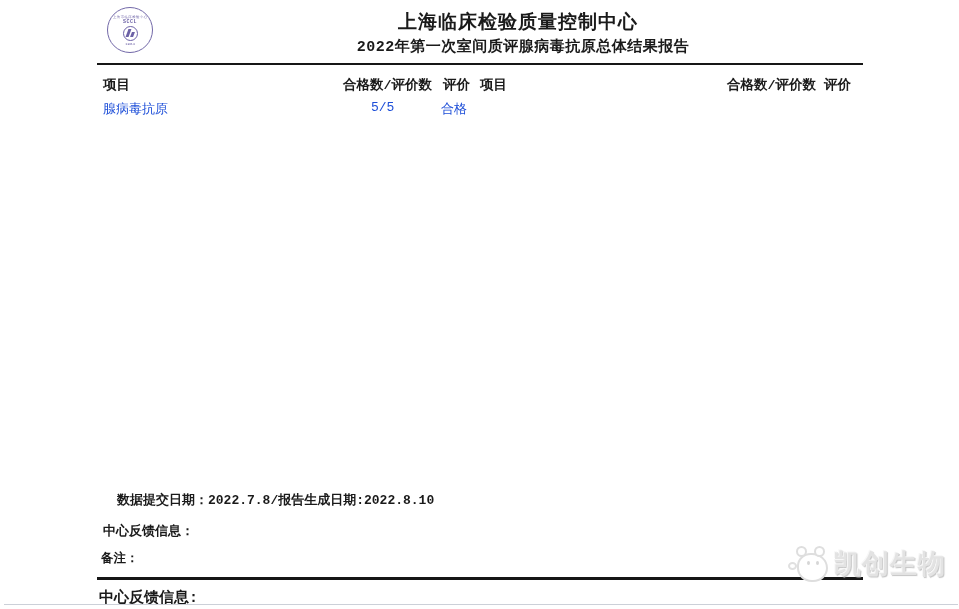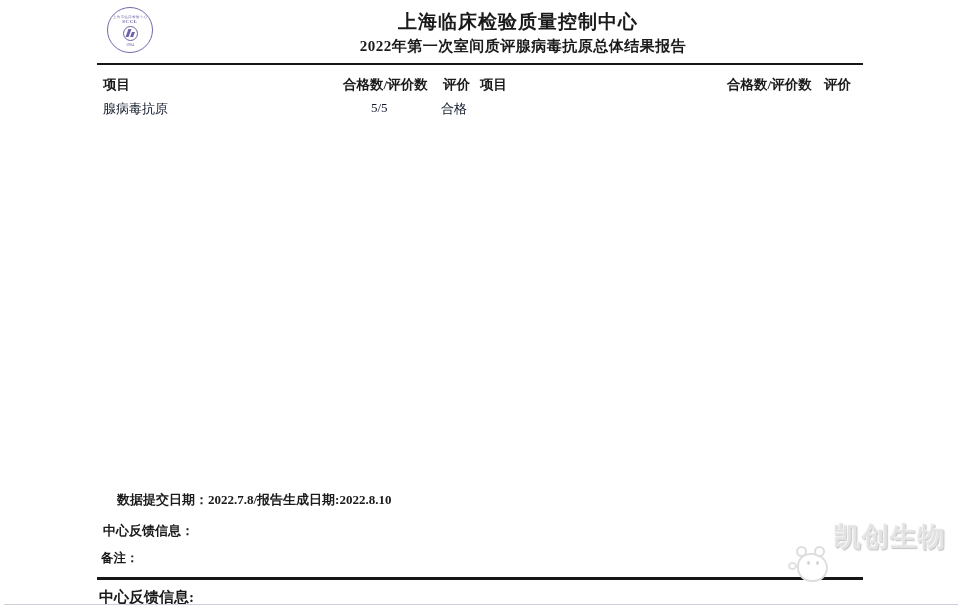--- a/index.html
+++ b/index.html
@@ -1,19 +1,19 @@
 <!DOCTYPE html>
 <html><head>
 <meta charset="utf-8">
 <style>
   * { margin:0; padding:0; box-sizing:border-box; }
   html,body { background:#ffffff; }
   .doc {
     position:relative; width:959px; height:609px; background:#ffffff;
-    font-family:Liberation Serif, serif; color:#1a1a1a; overflow:hidden;
+    font-family:Liberation Mono, monospace; color:#1a1a1a; overflow:hidden;
   }
   .abs { position:absolute; white-space:nowrap; }
 
   
   .title    { top:9px;  left:518px; transform:translateX(-50%); font-size:19px; font-weight:bold; letter-spacing:1px; }
   .subtitle { top:37px; left:523px; transform:translateX(-50%); font-size:15px; font-weight:bold; letter-spacing:0.5px; }
 
   
   .rule { position:absolute; background:#161616; }
   .rule-top    { top:63px;  left:97px; width:766px; height:2px; }
@@ -30,37 +30,37 @@
   .seal-arc  { font-size:4px; letter-spacing:0.5px; transform:scale(.85); }
   .seal-sccl { font-size:5px; font-weight:bold; letter-spacing:0.5px; line-height:6px; }
   .seal-mark { width:15px; height:15px; border:1px solid #6c61a6; border-radius:50%;
                display:flex; align-items:center; justify-content:center; gap:1px; margin:1px 0; }
   .seal-bar  { width:3px; height:8px; background:#6c61a6; transform:skewX(-20deg); }
   .seal-bar.short { height:5px; margin-top:3px; }
   .seal-year { font-size:4px; line-height:5px; }
 
   
   .th { position:absolute; top:76px;  font-size:13.5px; font-weight:bold; white-space:nowrap;text-align:center; }
-  .td { position:absolute; top:100px; font-size:13px; color:#0f172a; white-space:nowrap; }
+  .td { position:absolute; top:100px; font-size:13px; color:#1d4ed8; white-space:nowrap; }
   .th.c0 { left:103px; } .th.c1 { left:343px; } .th.c2 { left:443px; }
   .th.c3 { left:480px; } .th.c4 { left:727px; } .th.c5 { left:824px; }
   .td.c0 { left:103px; } .td.c1 { left:371px; } .td.c2 { left:441px; }
 
   
   .dates    { top:491px; left:101px; font-size:13px; font-weight:bold;margin-left:16px; }
   .feedback { top:522px; left:103px; font-size:13px; font-weight:bold;text-align:center; }
   .remark   { top:550px; left:101px; display:flex; align-items:baseline; gap:25px; }
   .remark-label { font-size:12.5px; font-weight:bold; }
   .remark-value { font-size:15px;   font-weight:bold; }
   .overall-label { top:588px; left:99px;  font-size:15px;   font-weight:bold; }
   .overall-value { top:590px; left:723px; font-size:13.5px; font-weight:bold;margin-top:36px; }
 
   
   .wm-text {
-    top:519px; left:834px; font-size:27px; font-weight:bold; color:#e3e3e3;
+    top:546px; left:834px; font-size:27px; font-weight:bold; color:#e3e3e3;
     text-shadow:-1px -1px 0 #f7f7f7, 1px 1px 1px #c4c4c4; letter-spacing:1px;
   }
   .mascot { position:absolute; top:546px; left:786px; width:48px; height:40px; }
   .mascot .head {
     position:absolute; left:11px; top:7px; width:31px; height:29px;
     border:2px solid #dedede; border-radius:46% 54% 50% 50%; background:#ffffff;
   }
   .mascot .ear { position:absolute; width:11px; height:11px; border:2px solid #dedede;
                  border-radius:50%; background:#ffffff; top:0; }
   .mascot .ear.l { left:10px; } .mascot .ear.r { left:28px; }

